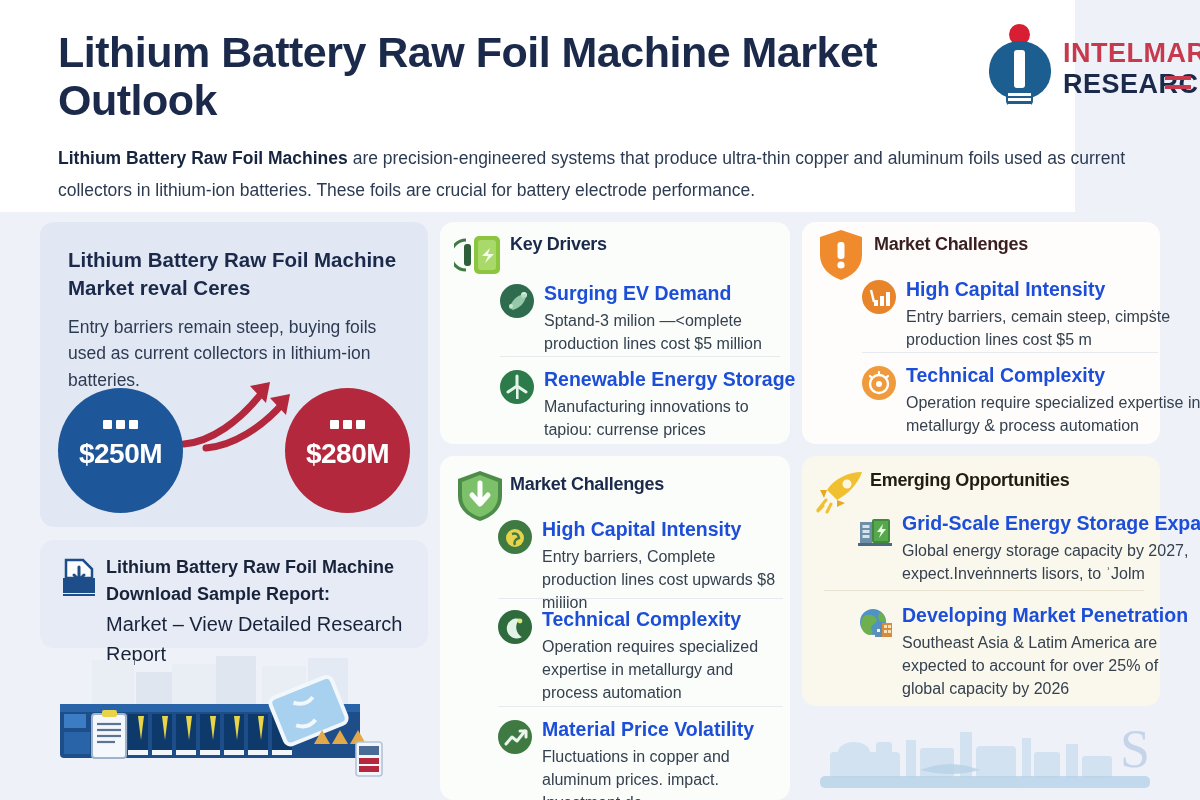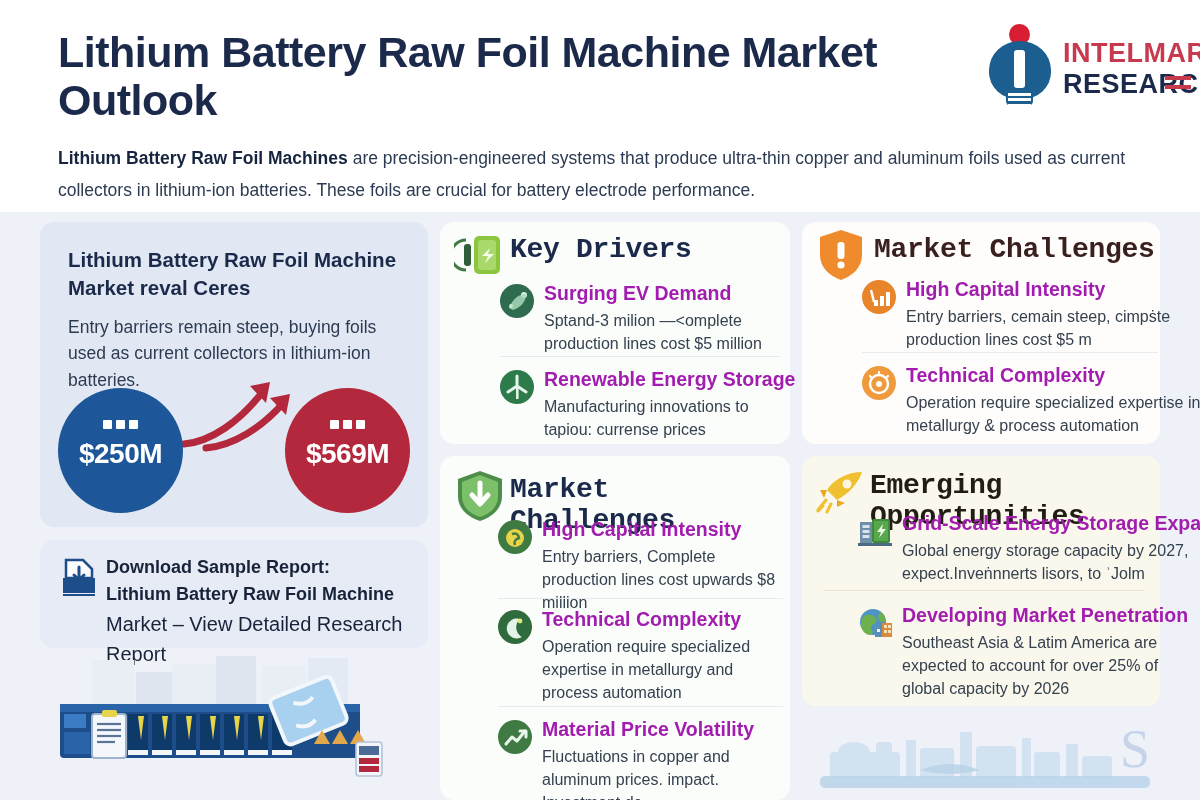--- a/index.html
+++ b/index.html
@@ -6,21 +6,21 @@
   body {
     width: 1200px; height: 800px;
     font-family: "Liberation Sans", sans-serif;
     background: #eef1f8;
     overflow: hidden;
     position: relative;
   }
 
   
   .header {
-    position: absolute; left: 0; top: 0; width: 1200px; height: 212px;
+    position: absolute; left: 0; top: 0; width: 1075px; height: 212px;
     background: #ffffff;
   }
   .title {
     position: absolute; left: 58px; top: 28px; width: 900px;
     font-size: 43px; font-weight: 700; line-height: 1.12;
     color: #1b2a4a; letter-spacing: -0.5px;
   }
   .subtitle {
     position: absolute; left: 58px; top: 142px; width: 1090px;
     font-size: 17.5px; line-height: 1.85; color: #2c3b52;
@@ -133,41 +133,41 @@
   .card-ch {
     left: 802px; top: 222px; width: 358px; height: 222px;
     background: #fffdfb;
   }
   .card-eo {
     left: 802px; top: 456px; width: 358px; height: 250px;
     background: #faf7ed;
   }
 
   .card-title {
-    position: absolute; font-size: 28px; font-weight: 600; letter-spacing: -0.3px; font-family: Liberation Mono, monospace;
+    position: absolute; font-size: 18px; font-weight: 600; letter-spacing: -0.3px;
   }
   .kd-title { left: 70px; top: 12px; color: #1b2a4a; }
   .mc-title { left: 70px; top: 18px; color: #1b2a4a; }
   .ch-title { left: 72px; top: 12px; color: #3a1f1f; }
   .eo-title { left: 68px; top: 14px; color: #221d12; }
 
   .badge { position: absolute; }
   .kd-badge { left: 14px; top: 6px; }
   .mc-badge { left: 12px; top: 10px; }
   .ch-badge { left: 12px; top: 2px; }
   .eo-badge { left: 12px; top: 12px; }
 
   .item { position: absolute; }
   .item-icon {
     position: absolute; left: 0; top: 2px; width: 34px; height: 34px;
     border-radius: 50%;
   }
   .item-h {
     position: absolute; left: 44px; top: 0;
-    font-size: 19.5px; font-weight: 600; color: #a21caf; white-space: nowrap;
+    font-size: 19.5px; font-weight: 600; color: #1d4ed8; white-space: nowrap;
   }
   .item-p {
     position: absolute; left: 44px; top: 27px;
     font-size: 16px; line-height: 1.45; color: #35414f;
   }
   .sep {
     position: absolute; height: 1px; background: #e7eaef;
   }
 
   .watermark {
@@ -216,36 +216,36 @@
   </svg>
 
   <div class="circle c-blue">
     <div class="dots"><i></i><i></i><i></i></div>
     <div class="val">$250M</div>
   </div>
   <div class="yearbox y-left">2026</div>
 
   <div class="circle c-red">
     <div class="dots"><i></i><i></i><i></i></div>
-    <div class="val">$569M</div>
+    <div class="val">$280M</div>
   </div>
   <div class="yearbox y-right">2034</div>
 
 </div>
 
 <div class="card card-dl">
   <svg class="dl-icon" viewBox="0 0 34 38">
     <path d="M4 2 h17 l9 9 v9 h-26 z" fill="#fdfdfd" stroke="#1d4e89" stroke-width="2.5"></path>
     <path d="M1 20 h32 v15 h-32 z" fill="#1d4e89"></path>
     <path d="M17 9 v12 M12 17 l5 5 l5 -5" stroke="#1d4e89" stroke-width="3" fill="none" stroke-linecap="round" stroke-linejoin="round"></path>
     <rect x="1" y="36" width="32" height="2.4" fill="#1d4e89"></rect>
   </svg>
   <div class="dl-txt">
+    <div>Lithium Battery Raw Foil Machine</div>
     <div>Download Sample Report:</div>
-    <div>Lithium Battery Raw Foil Machine</div>
     <div class="sm">Market – View Detailed Research Report</div>
   </div>
 </div>
 
 <svg class="factory" viewBox="0 0 390 148">
   <ellipse cx="195" cy="126" rx="180" ry="13" fill="#eef2f8"></ellipse>
   <rect x="52" y="8" width="42" height="48" fill="#e9eef5"></rect>
   <rect x="96" y="20" width="40" height="36" fill="#dfe6f0"></rect>
   <rect x="132" y="12" width="46" height="44" fill="#e9eef5"></rect>
   <rect x="176" y="4" width="40" height="52" fill="#dfe6f0"></rect>
@@ -400,21 +400,21 @@
   <div class="sep" style="left:58px; top:142px; width:285px;"></div>
 
   <div class="item" style="left:58px; top:152px; width:290px;">
     <div class="item-icon" style="background:#2f6b3c;">
       <svg viewBox="0 0 34 34" width="34" height="34">
           <path d="M22 9 a10 10 0 1 0 2 18 a11 11 0 0 1 -2 -18 z" fill="#e4f3e7"></path>
           <circle cx="22" cy="11" r="2.4" fill="#d9e97f"></circle>
         </svg>
     </div>
     <div class="item-h">Technical Complexity</div>
-    <div class="item-p" style="width:250px;">Operation require specialized expertise in metallurgy and process automation</div>
+    <div class="item-p" style="width:250px;">Operation requires specialized expertise in metallurgy and process automation</div>
   </div>
 
   <div class="sep" style="left:58px; top:250px; width:285px;"></div>
 
   <div class="item" style="left:58px; top:262px; width:290px;">
     <div class="item-icon" style="background:#3f7a42;">
       <svg viewBox="0 0 34 34" width="34" height="34">
           <path d="M8 24 l6 -7 l5 4 l8 -10" stroke="#eaf6ec" stroke-width="3" fill="none" stroke-linecap="round" stroke-linejoin="round"></path>
           <path d="M22 11 h6 v6" stroke="#eaf6ec" stroke-width="3" fill="none" stroke-linecap="round" stroke-linejoin="round"></path>
         </svg>

